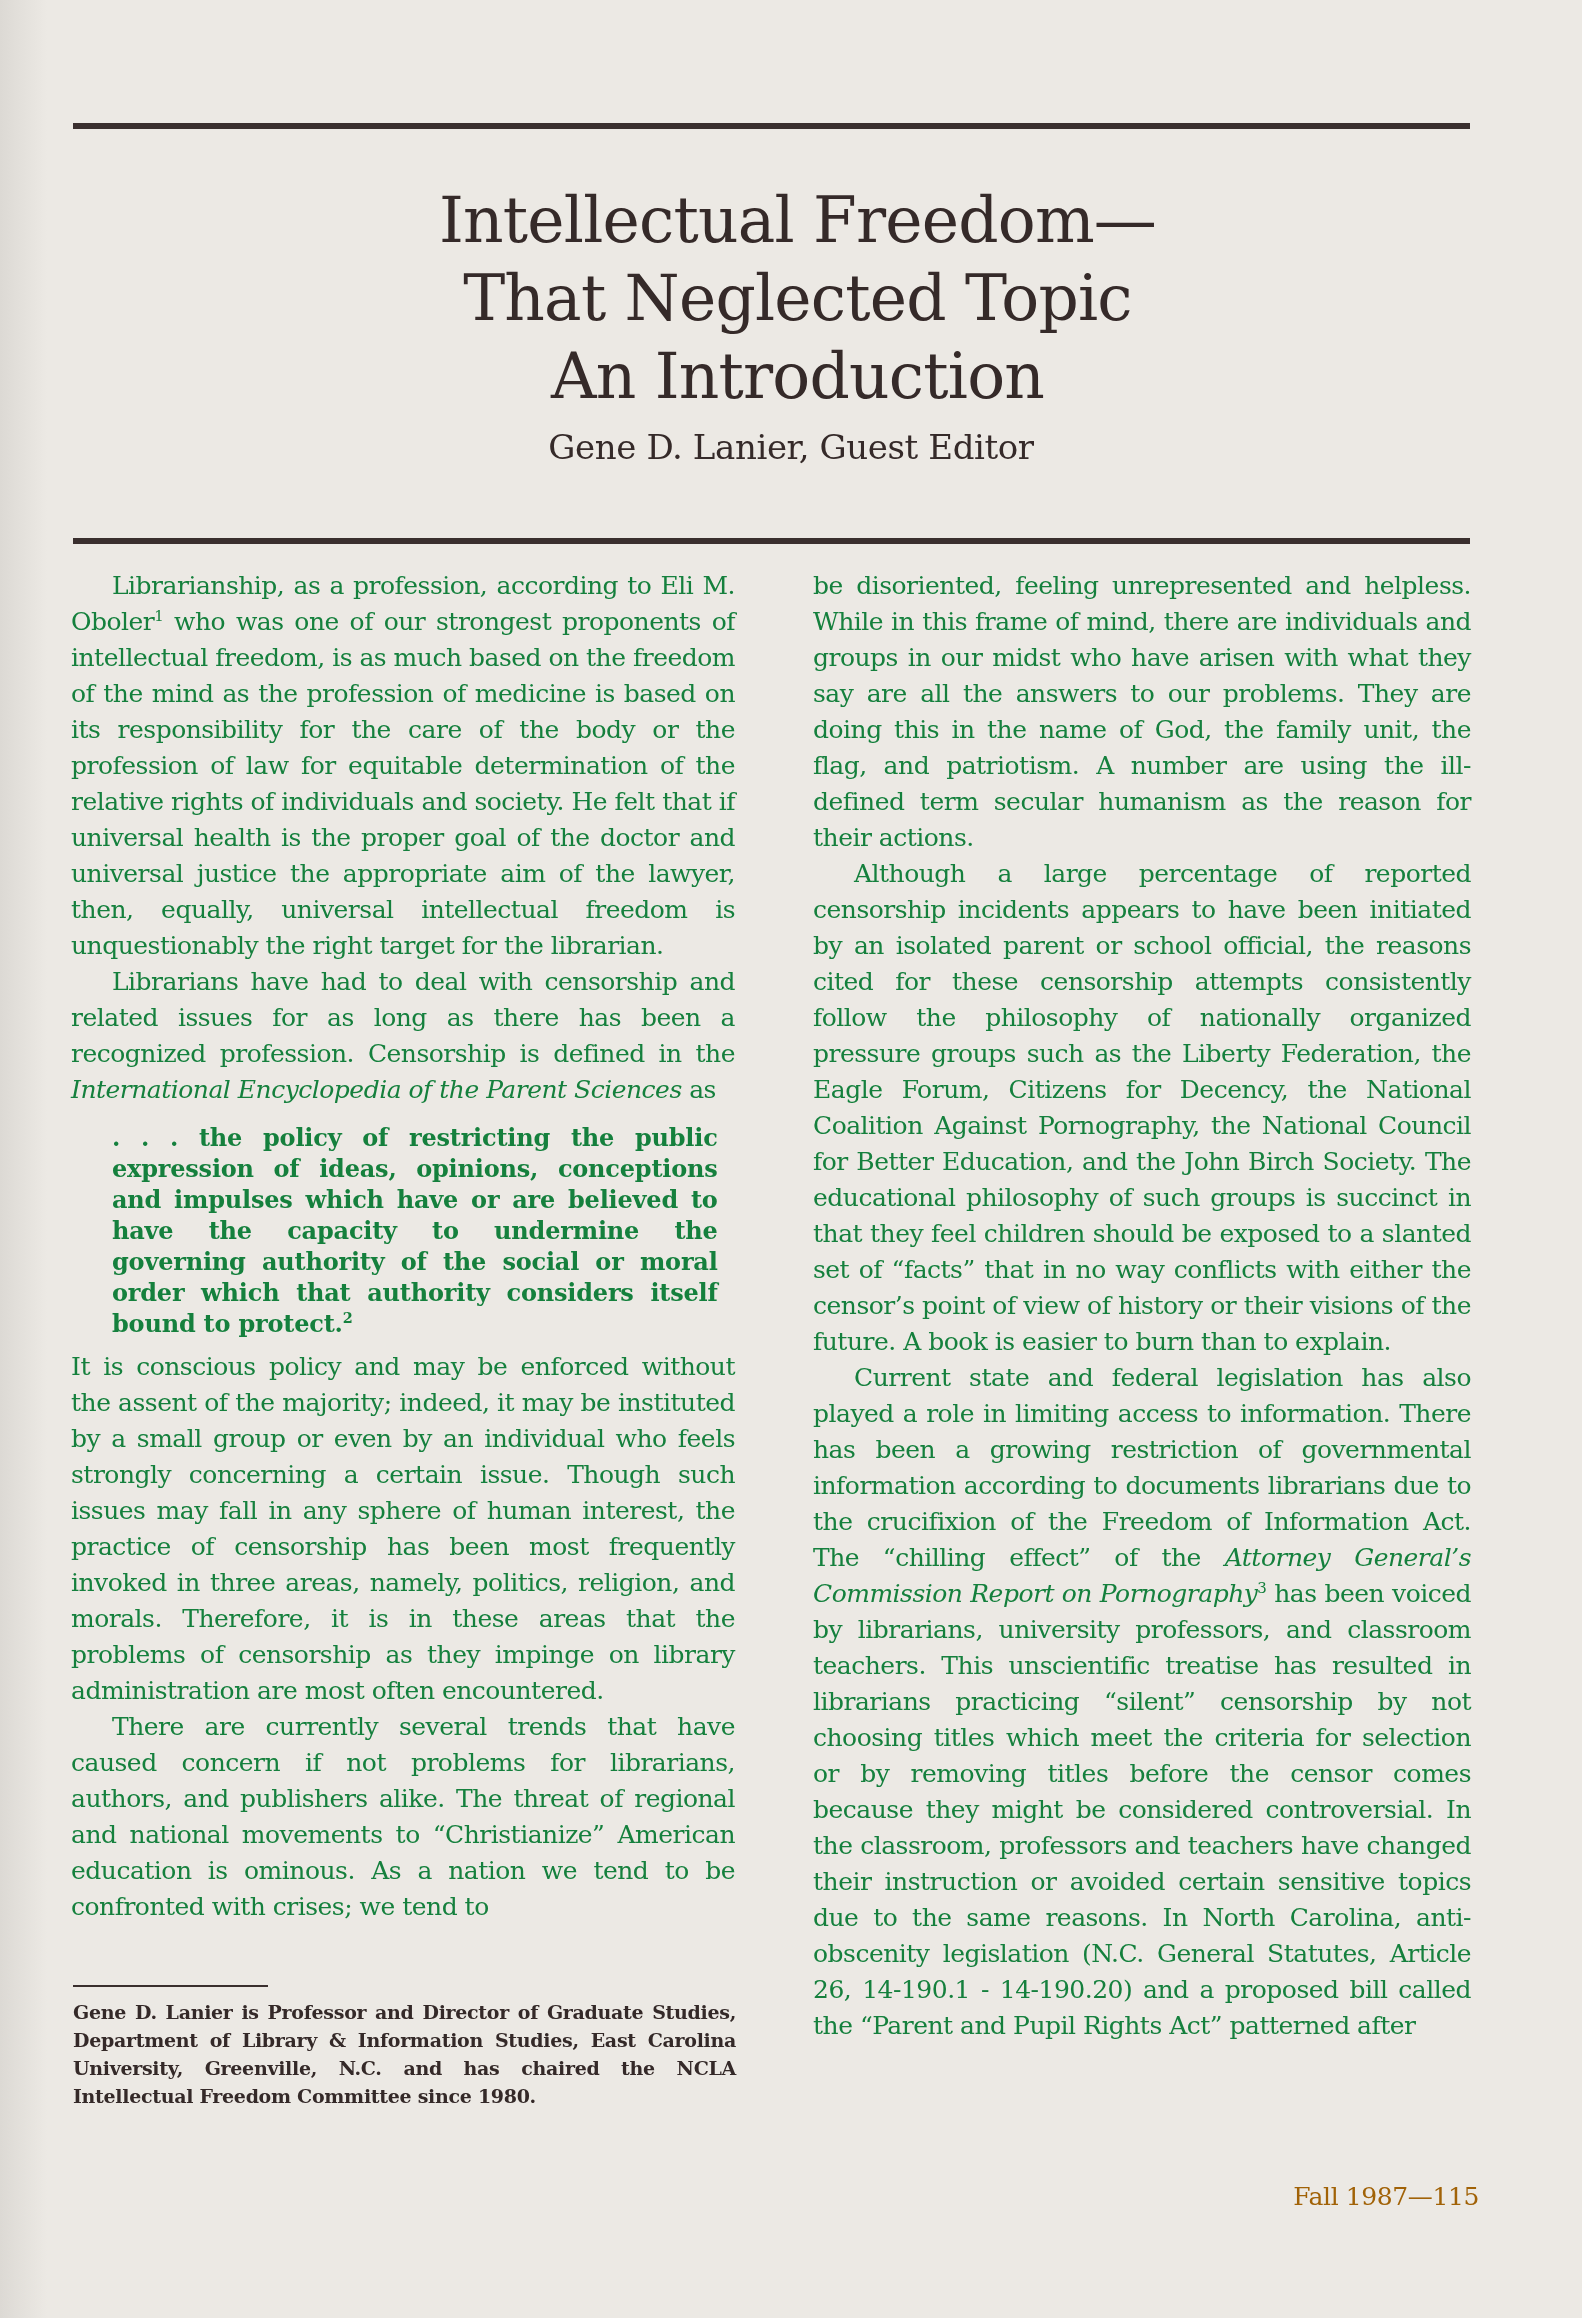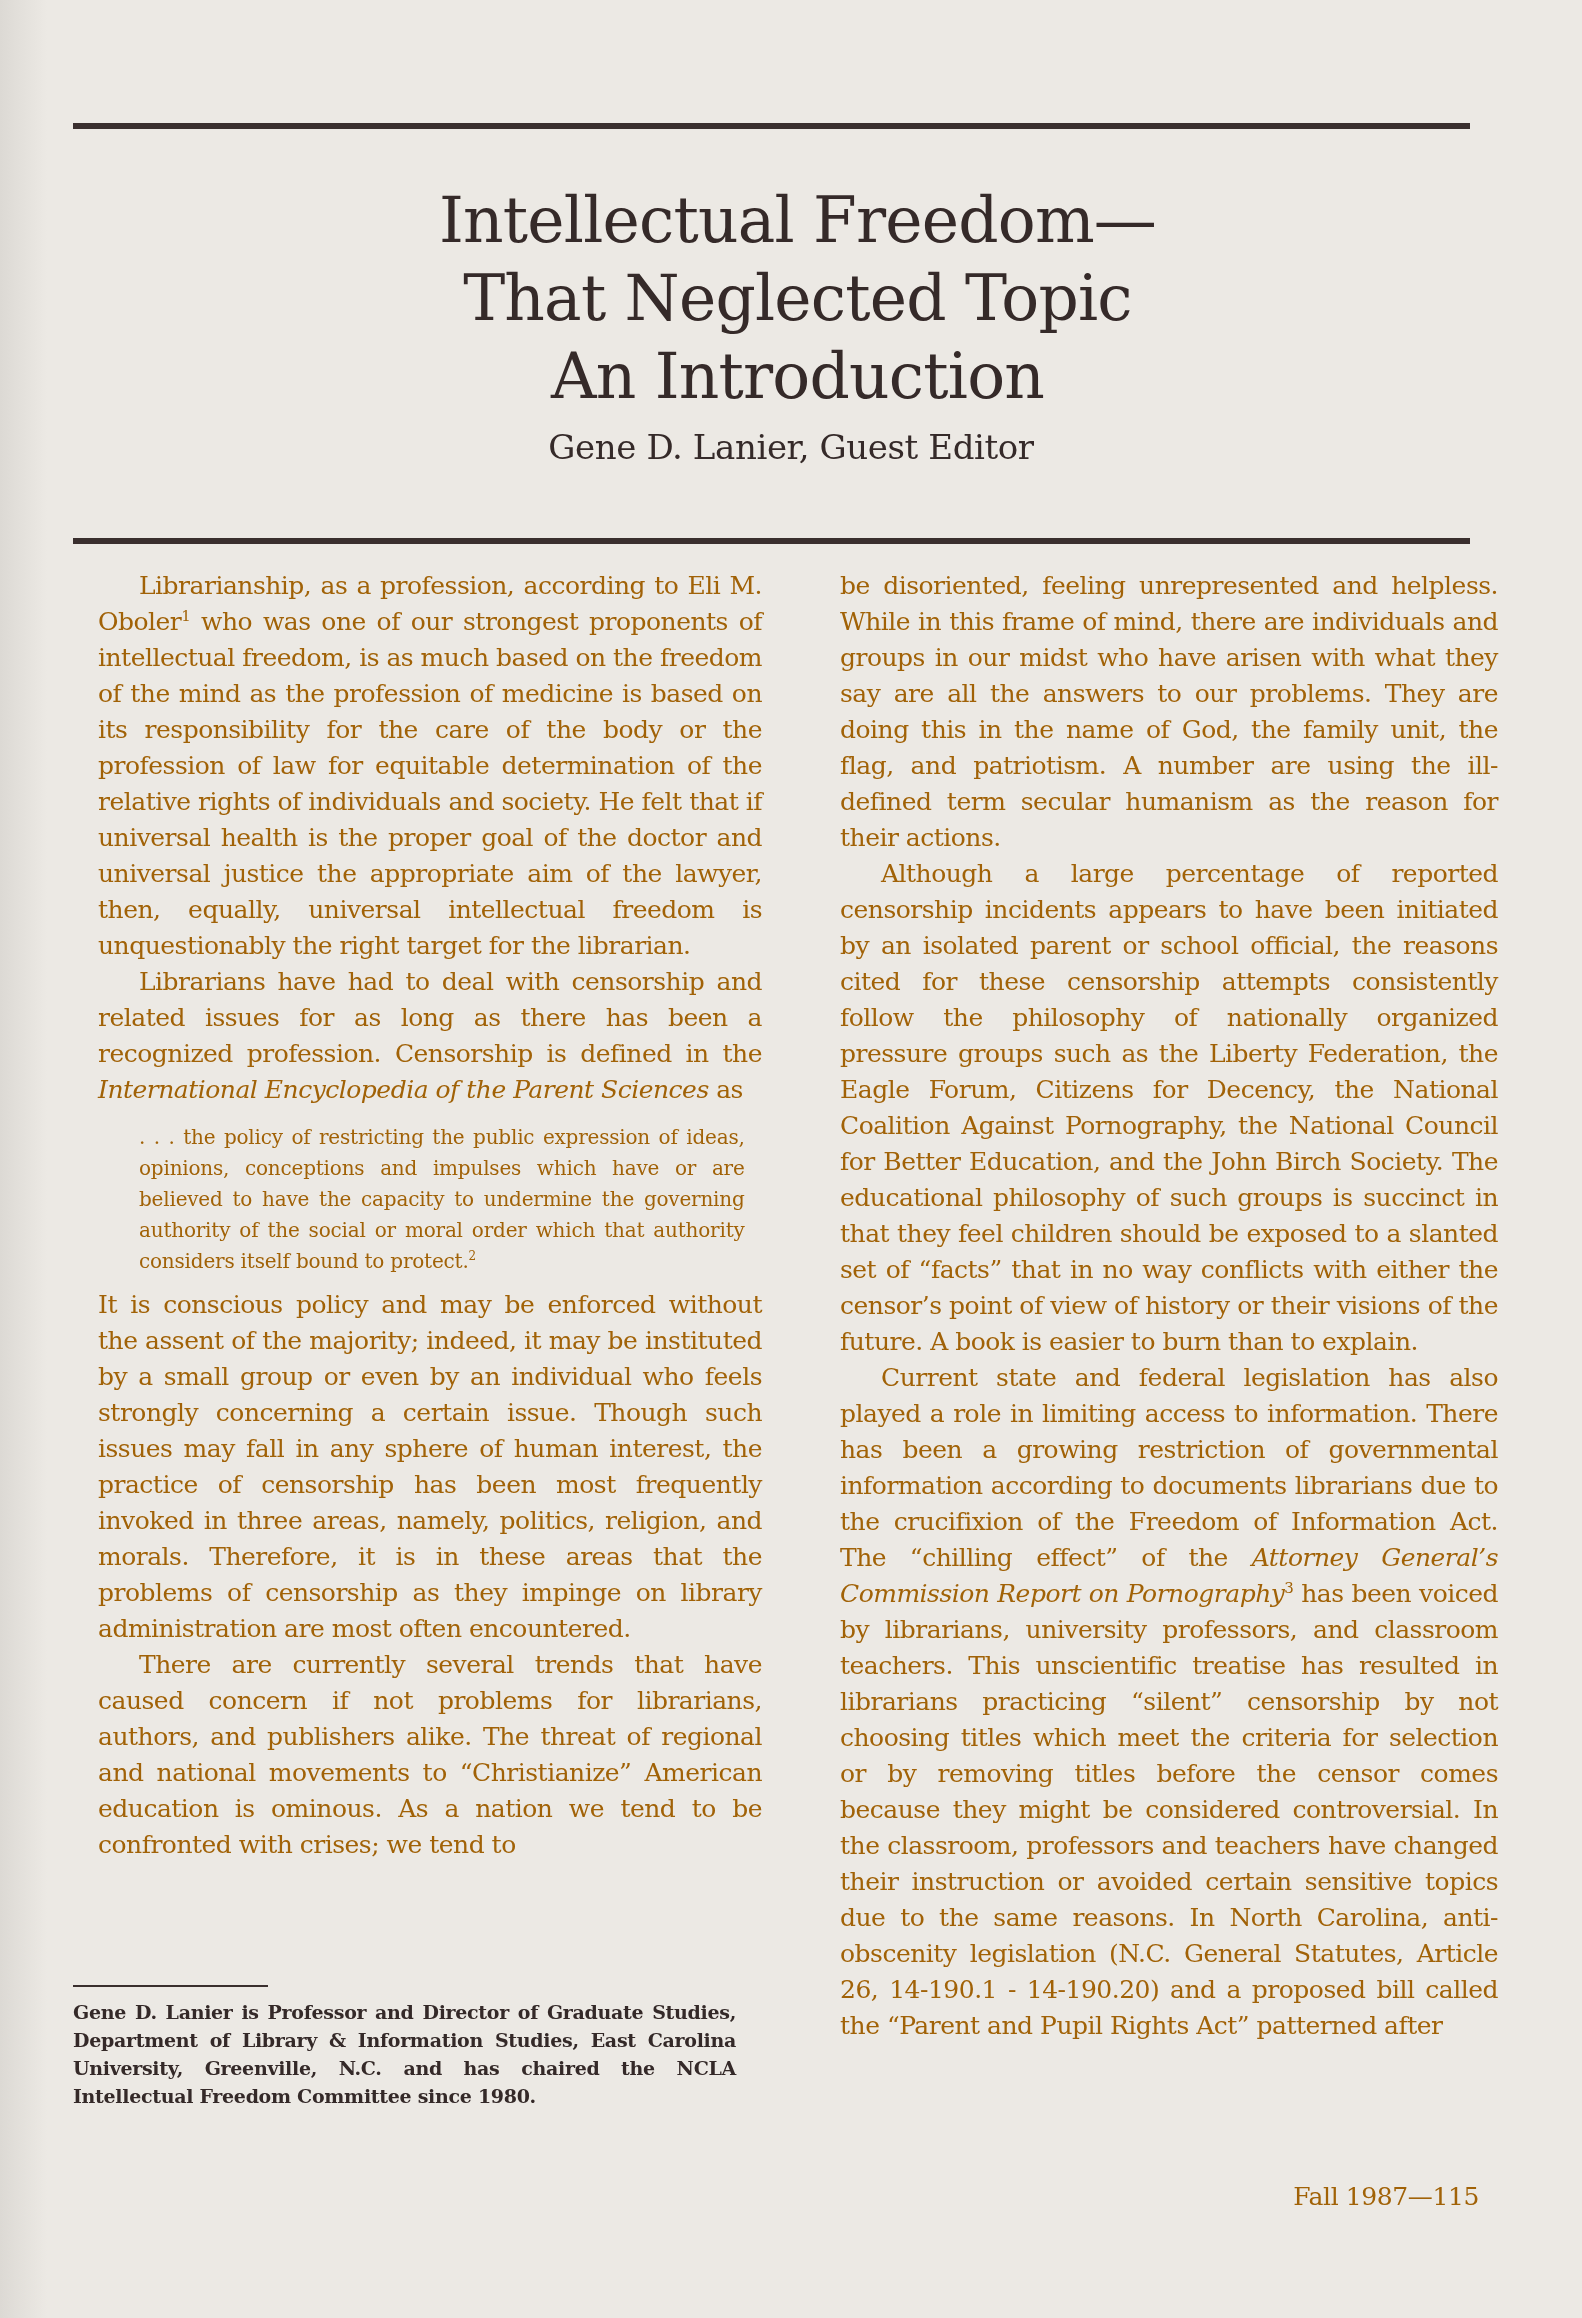--- a/index.html
+++ b/index.html
@@ -59,43 +59,43 @@
 
     .column {
       position: absolute;
       top: 568px;
       width: 664px;
       font-family: "DejaVu Serif", serif;
       font-size: 25px;
       line-height: 36px;
       text-align: justify;
       letter-spacing: -0.5px;
-      color: #a16207;
-      margin-left: 27px;
+      color: #15803d;
     }
     .column.left { left: 71px; }
     .column.right { left: 813px; width: 658px; }
 
     .column p {
       margin: 0;
     }
     .column p.indent {
       text-indent: 41px;
     }
     sup {
       font-size: 60%;
       line-height: 0;
       vertical-align: super;
     }
     .blockquote {
       margin: 14.2px 17.4px 9.5px 41px !important;
-      font-size: 20px;
+      font-size: 24px;
       line-height: 31px;
       letter-spacing: -0.2px;
       text-align: justify;
+      font-weight: bold;
     }
     .footnote-rule {
       position: absolute;
       left: 73px;
       top: 1985px;
       width: 195px;
       height: 1.6px;
       background: #3a2f2e;
     }
     .footnote {

